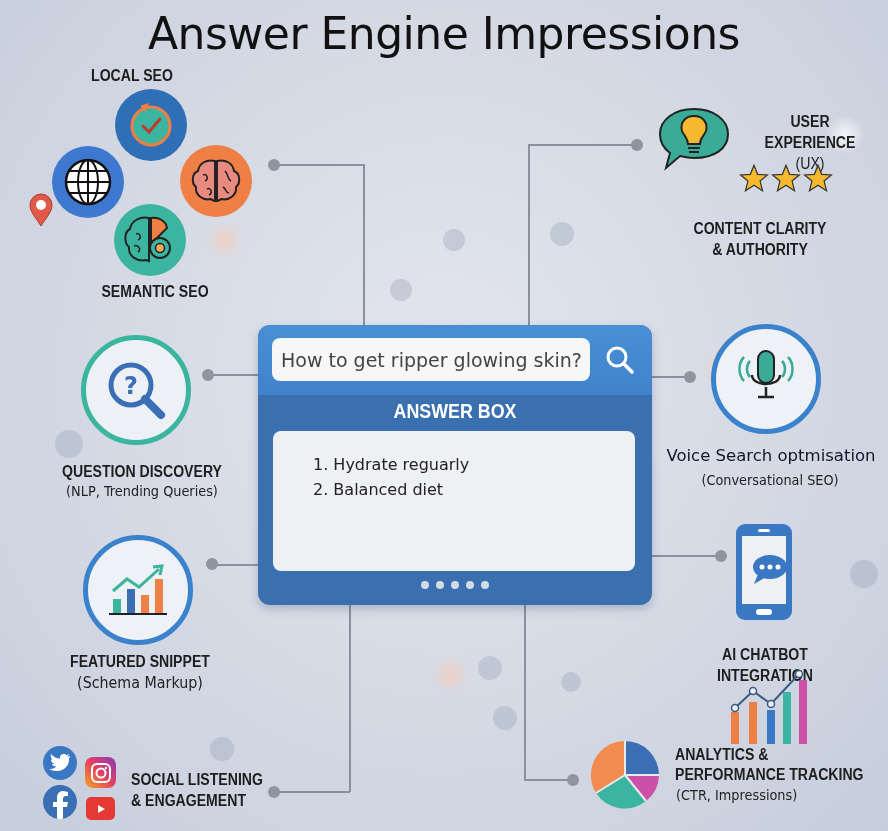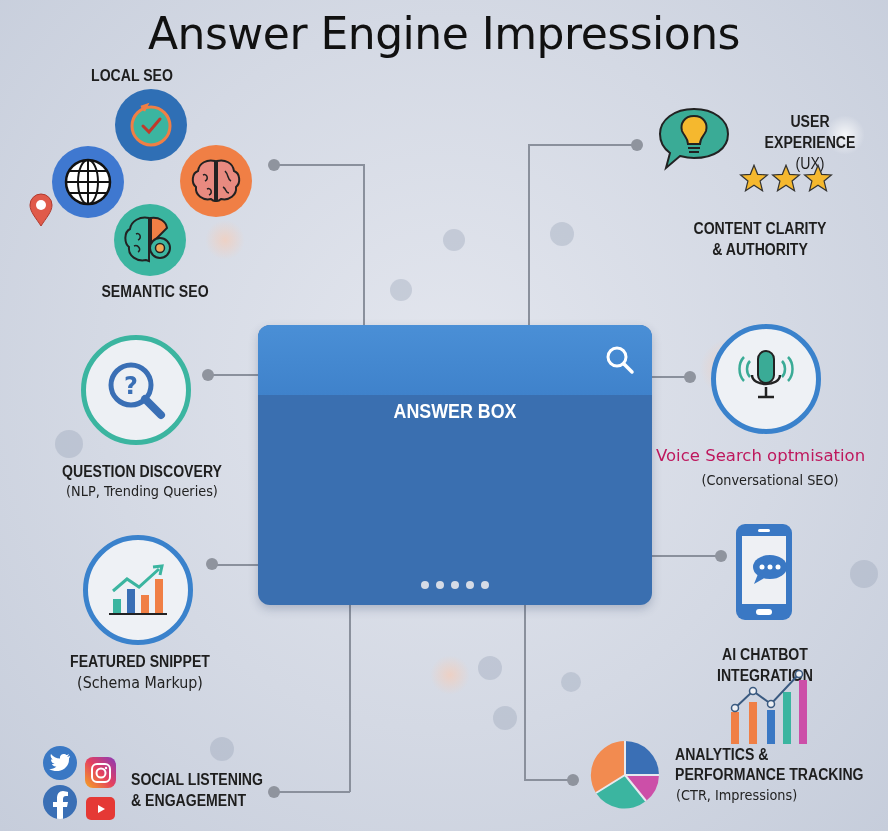--- a/index.html
+++ b/index.html
@@ -190,46 +190,53 @@
     <circle cx="30" cy="30" r="20" fill="none" stroke="#3a6fb5" stroke-width="5"></circle>
     <line x1="44" y1="44" x2="60" y2="60" stroke="#3a6fb5" stroke-width="8" stroke-linecap="round"></line>
     <text x="30" y="39" text-anchor="middle" font-family="DejaVu Sans, sans-serif" font-weight="bold" font-size="24" fill="#3a6fb5">?</text>
   </svg>
 </div>
 <div class="label" style="left:47px;top:461px;width:190px;">QUESTION DISCOVERY</div>
 <div class="sub" style="left:37px;top:483px;width:210px;">(NLP, Trending Queries)</div>
 
 <div class="answer-box">
   <div class="answer-top"></div>
+  <div class="search-input">How to get ripper glowing skin?</div>
   <div class="search-btn">
     <svg width="34" height="34" viewBox="0 0 34 34">
       <circle cx="14" cy="14" r="9" fill="none" stroke="#fff" stroke-width="3"></circle>
       <line x1="21" y1="21" x2="29" y2="29" stroke="#fff" stroke-width="3.5" stroke-linecap="round"></line>
     </svg>
   </div>
   <div class="answer-heading">ANSWER BOX</div>
+  <div class="answer-content">
+    <ul class="answer-list">
+      <li>1. Hydrate reguarly</li>
+      <li>2. Balanced diet</li>
+    </ul>
+  </div>
   <div class="pager">
     <span></span>
     <span></span>
     <span></span>
     <span></span>
     <span></span>
   </div>
 </div>
 
 <div class="circle-icon" style="left:711px;top:324px;width:110px;height:110px;border:5px solid #3a82cc;background:#eef1f5;">
   <svg width="72" height="72" viewBox="0 0 72 72">
     <rect x="28" y="8" width="16" height="32" rx="8" fill="#3aab96" stroke="#222" stroke-width="2"></rect>
     <path d="M22 32 C22 44 50 44 50 32" fill="none" stroke="#222" stroke-width="2.5"></path>
     <line x1="36" y1="44" x2="36" y2="54" stroke="#222" stroke-width="2.5"></line>
     <line x1="28" y1="54" x2="44" y2="54" stroke="#222" stroke-width="2.5"></line>
     <path d="M20 18 C16 22 16 30 20 34 M14 14 C8 20 8 32 14 38 M52 18 C56 22 56 30 52 34 M58 14 C64 20 64 32 58 38" fill="none" stroke="#3aab96" stroke-width="2.5"></path>
   </svg>
 </div>
-<div style="position:absolute;left:656px;top:446px;width:230px;font-family:'DejaVu Sans',sans-serif;font-size:16.5px;color:#be185d;">Voice Search optmisation</div>
+<div style="position:absolute;left:656px;top:446px;width:230px;text-align:center;font-family:'DejaVu Sans',sans-serif;font-size:16.5px;color:#0f172a;">Voice Search optmisation</div>
 <div class="sub" style="left:680px;top:472px;width:180px;">(Conversational SEO)</div>
 
 <div class="circle-icon" style="left:83px;top:535px;width:110px;height:110px;border:5px solid #3a82cc;background:#eef1f5;">
   <svg width="66" height="58" viewBox="0 0 66 58">
     <rect x="8" y="38" width="8" height="14" fill="#3bb5a0"></rect>
     <rect x="22" y="28" width="8" height="24" fill="#3a6fb5"></rect>
     <rect x="36" y="34" width="8" height="18" fill="#f07f45"></rect>
     <rect x="50" y="18" width="8" height="34" fill="#f07f45"></rect>
     <line x1="4" y1="53" x2="62" y2="53" stroke="#222" stroke-width="2"></line>
     <path d="M8 30 L22 18 L34 26 L54 8" fill="none" stroke="#3bb5a0" stroke-width="3"></path>

